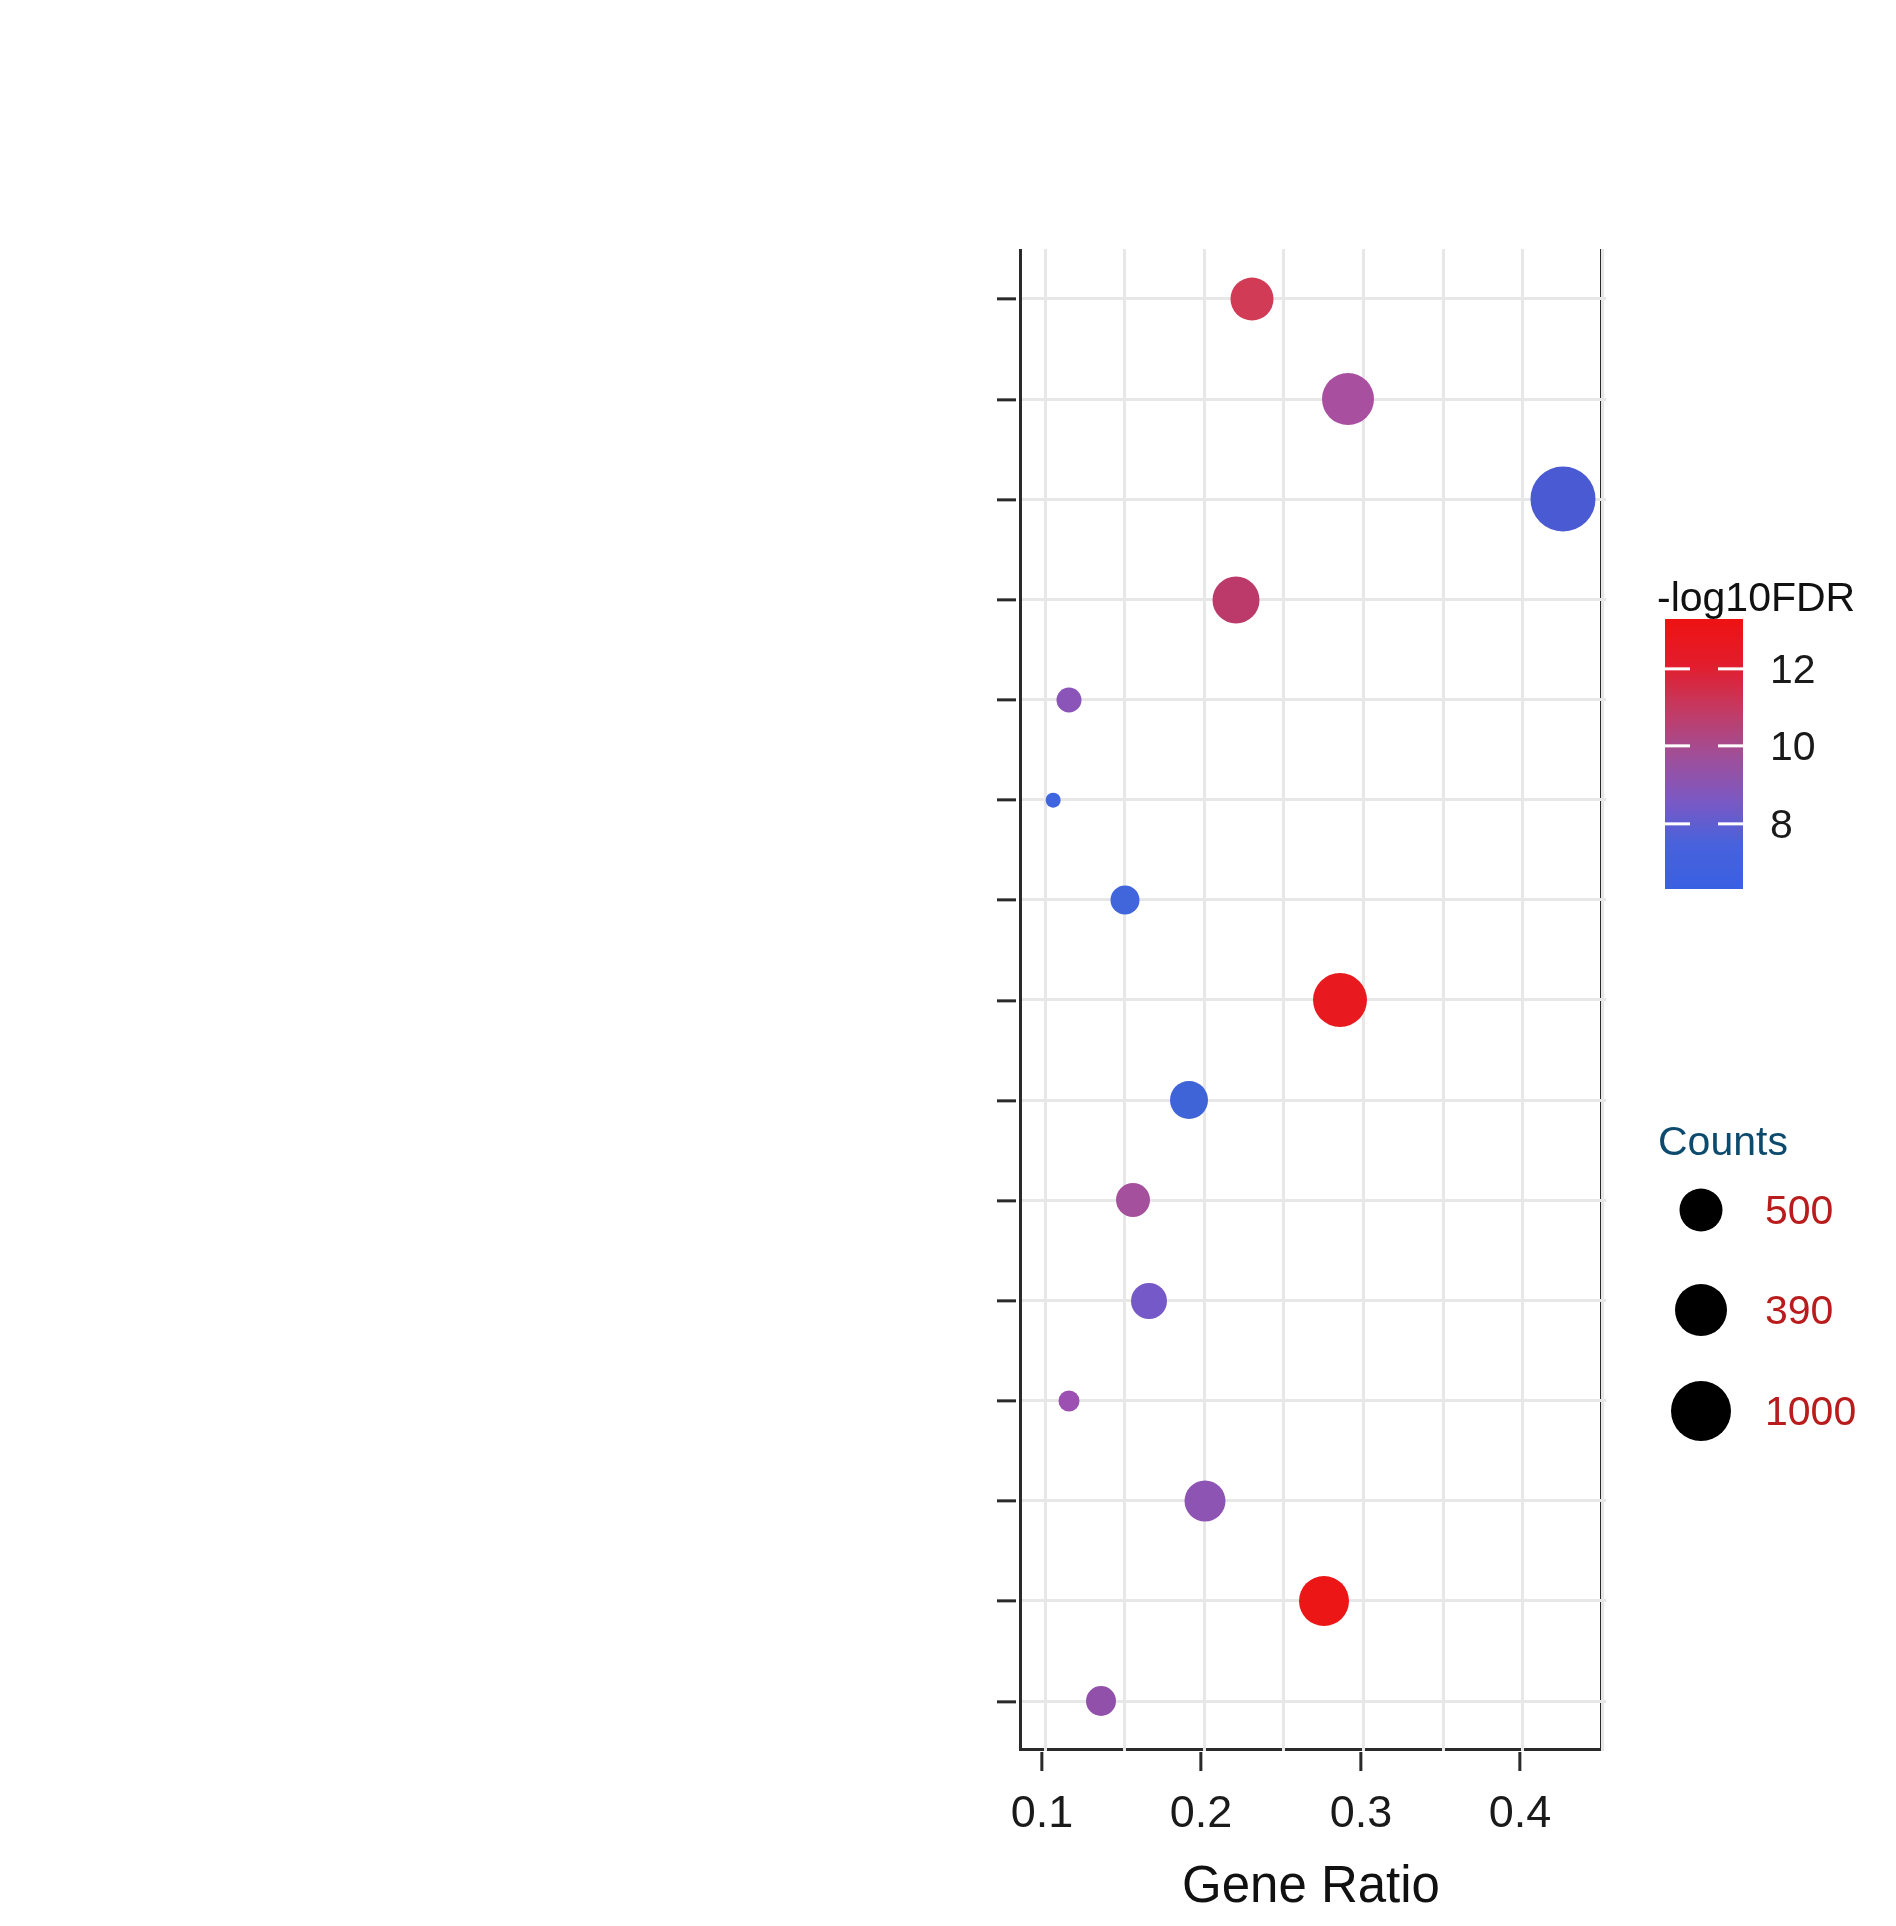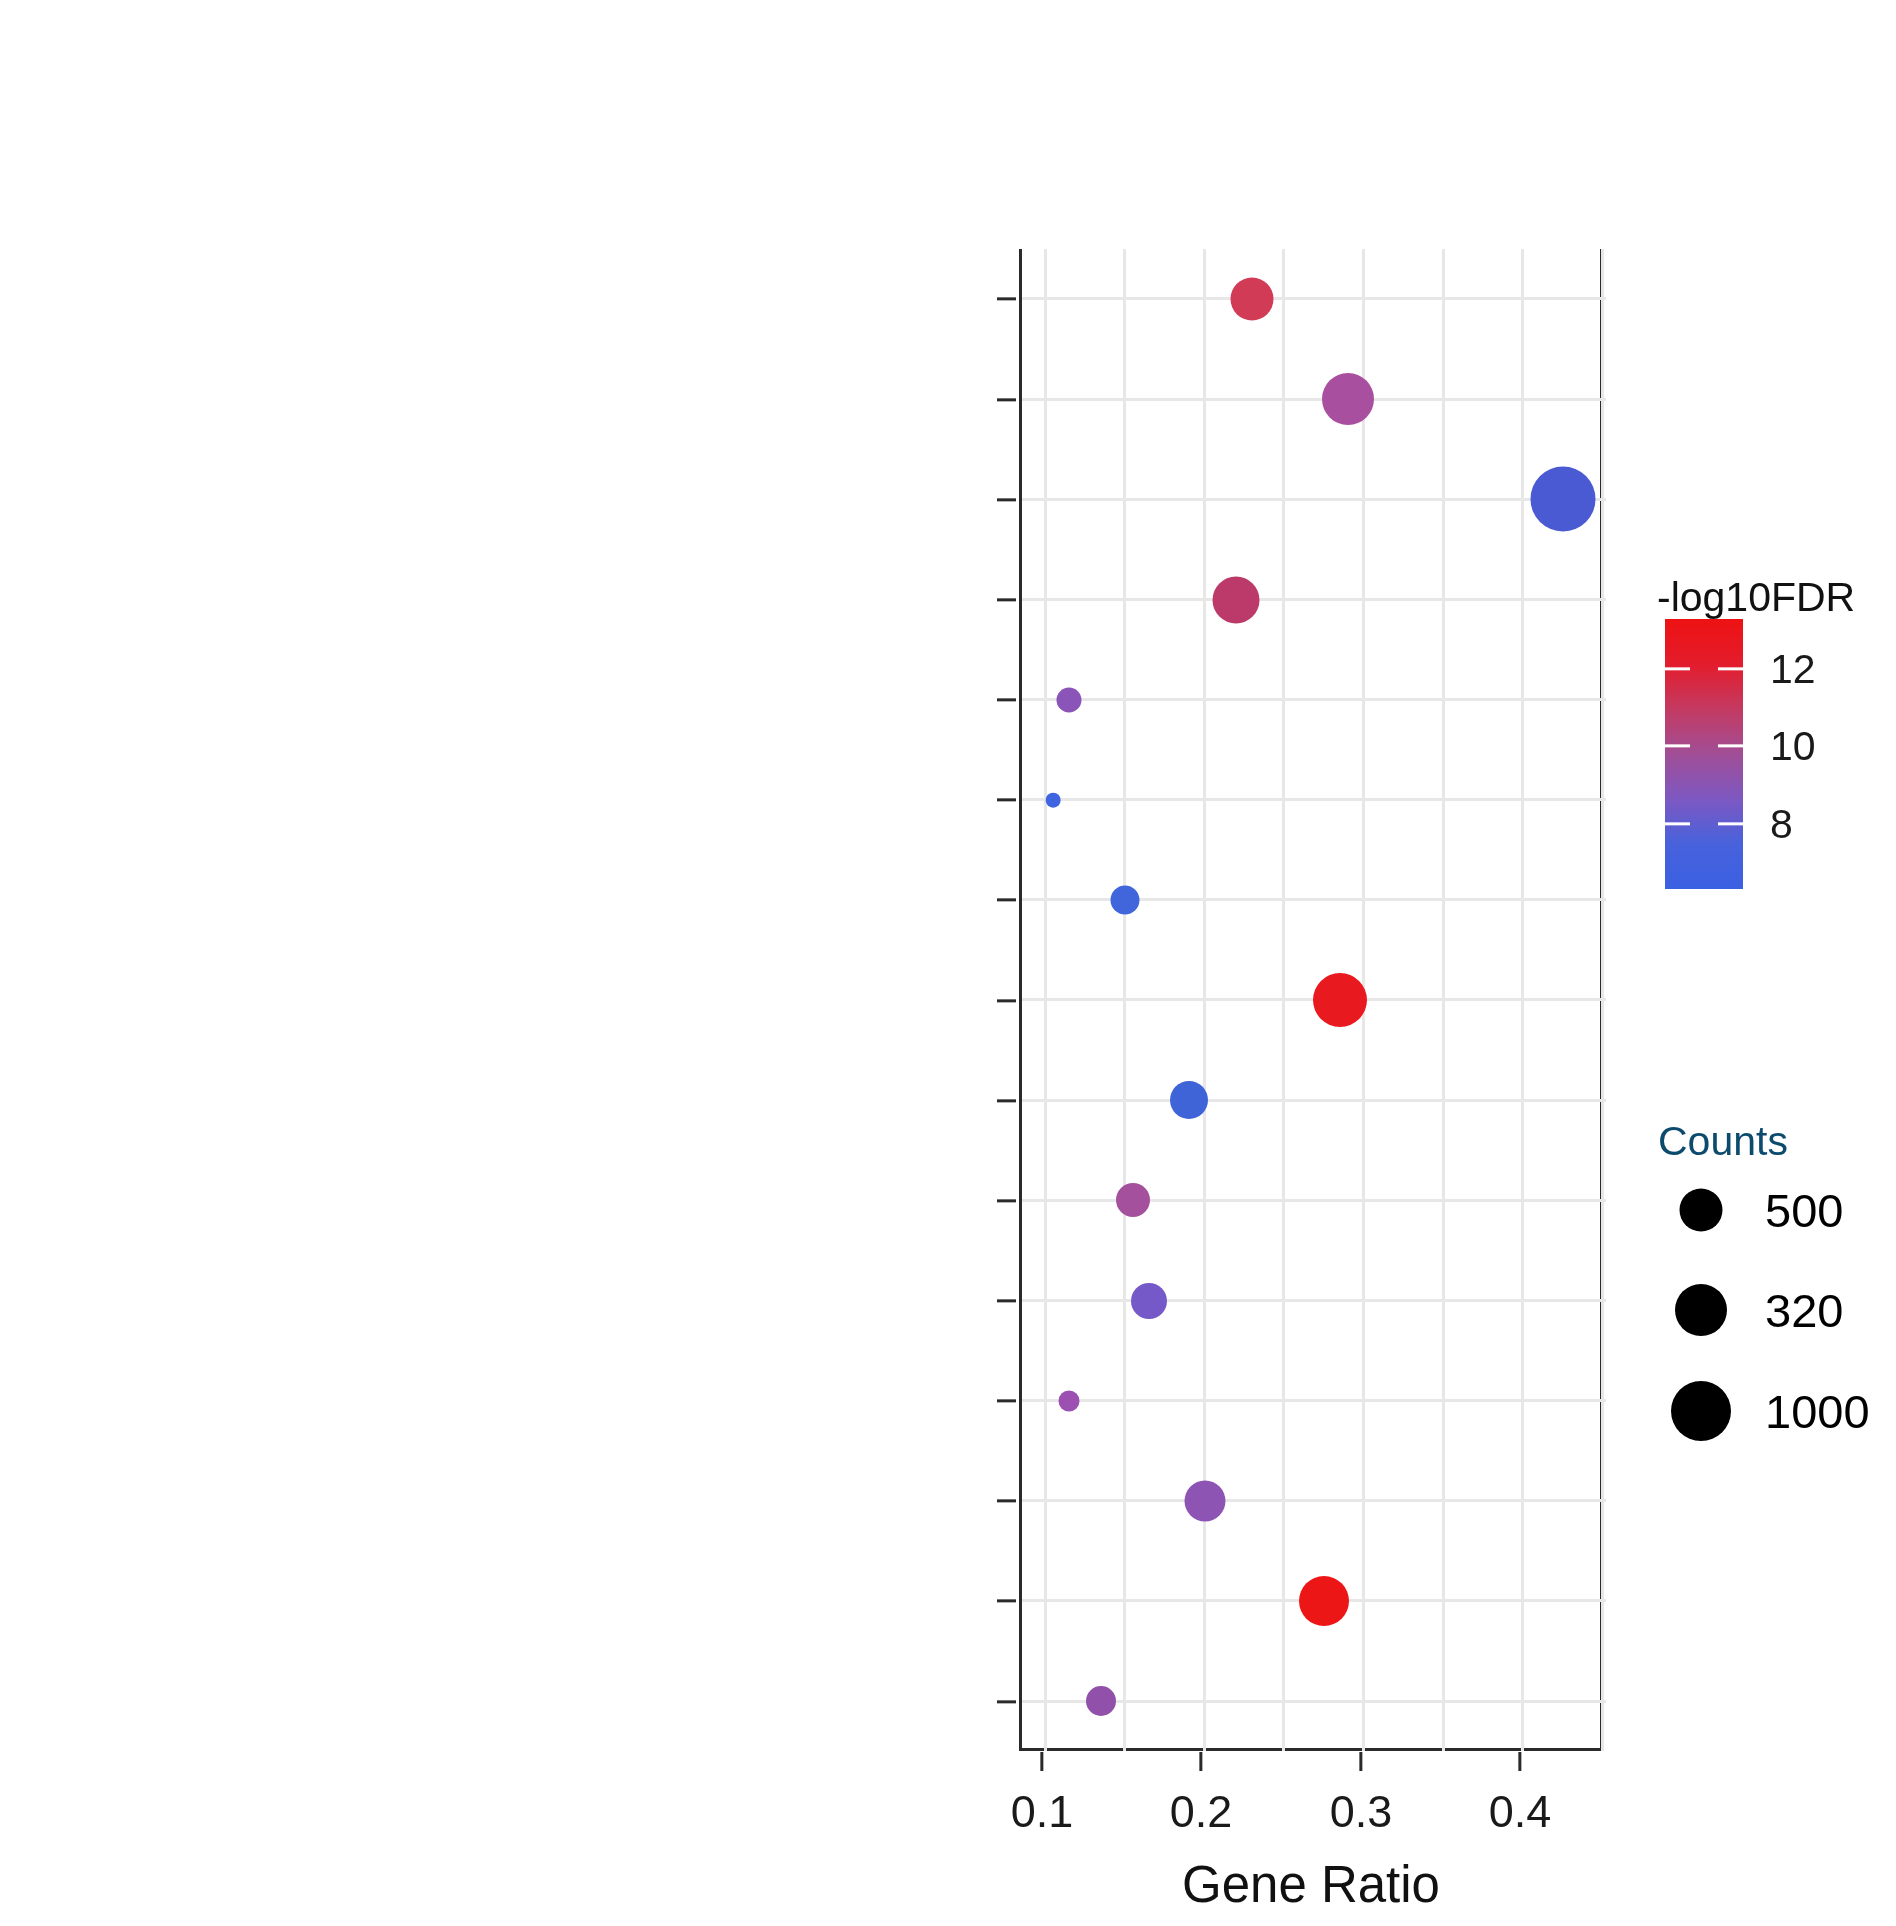--- a/index.html
+++ b/index.html
@@ -20,21 +20,21 @@
   .ytick{position:absolute;width:19px;height:3.3px;background:#2a2a2a;left:-22px;transform:translateY(-50%);}
   .xtick{position:absolute;height:19px;width:3.3px;background:#2a2a2a;bottom:-22px;transform:translateX(-50%);}
   .xlab{position:absolute;top:1786px;transform:translateX(-50%);font-size:45px;color:#1a1a1a;text-align:right;}
   #x-axis-title{left:1019px;top:1855px;width:584px;text-align:center;font-size:51px;color:#111;}
   #fdr-legend-title{left:1657px;top:574px;font-size:41px;color:#111;white-space:nowrap;}
   #colorbar{left:1665px;top:619px;width:78px;height:270px;}
   .cb-tick{position:absolute;height:3.3px;width:25.4px;background:#ffffff;transform:translateY(-50%);}
   .cb-lab{position:absolute;left:1770px;transform:translateY(-50%);font-size:41px;color:#1a1a1a;}
   #counts-legend-title{left:1658px;top:1118px;font-size:41px;color:#0c4a6e;}
   .cnt-dot{position:absolute;background:#000;border-radius:50%;transform:translate(-50%,-50%);}
-  .cnt-lab{position:absolute;left:1765px;transform:translateY(-50%);font-size:47px;color:#000000;}
+  .cnt-lab{position:absolute;left:1765px;transform:translateY(-50%);font-size:41px;color:#b91c1c;}
 </style>
 </head>
 <body>
 
 <div id="fig">
 
 
   <div class="abs" id="panel">
       <div class="gridline-v" style="left: 22px; height: 1502px;"></div>
       <div class="gridline-v" style="left: 101px; height: 1502px;"></div>
@@ -118,18 +118,18 @@
       <div class="cb-tick" style="left: 1665px; top: 824px; position: absolute;"></div>
       <div class="cb-tick" style="left: 1718px; top: 824px; position: absolute;"></div>
       <div class="cb-lab" style="top: 824px;">8</div>
     </div>
 
   <div class="abs" id="counts-legend-title">Counts</div>
   <div class="abs" id="counts-legend">
       <div class="cnt-dot" style="left: 1701px; top: 1210px; height: 43px; width: 43px; background: rgb(0, 0, 0);"></div>
       <div class="cnt-lab" style="top: 1210px;">500</div>
       <div class="cnt-dot" style="left: 1701px; top: 1310px; height: 52px; width: 52px; background: rgb(0, 0, 0);"></div>
-      <div class="cnt-lab" style="top: 1310px;">320</div>
+      <div class="cnt-lab" style="top: 1310px;">390</div>
       <div class="cnt-dot" style="left: 1701px; top: 1411px; height: 60px; width: 60px; background: rgb(0, 0, 0);"></div>
       <div class="cnt-lab" style="top: 1411px;">1000</div>
     </div>
 </div>
 
 
 </body></html>

